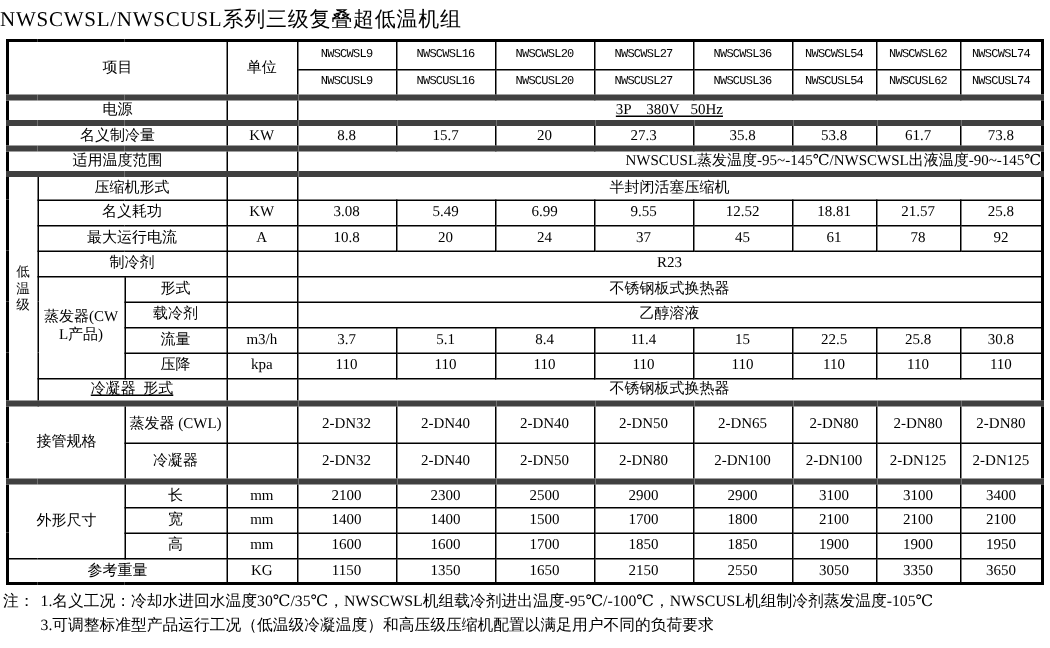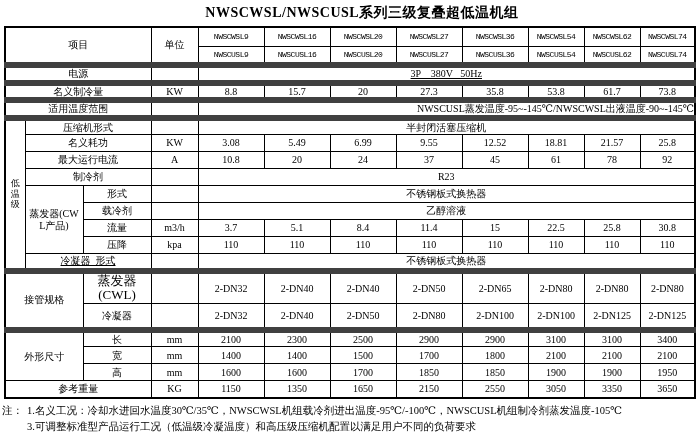--- a/index.html
+++ b/index.html
@@ -1,29 +1,29 @@
 <!DOCTYPE html>
 <html><head>
 <meta charset="utf-8">
 <style>
   html,body{margin:0;padding:0;background:#fff;}
   body{width:700px;height:432px;font-family:"Liberation Serif","DejaVu Serif",serif;color:#000;}
   .page{width:700px;height:432px;overflow:hidden;}
-  .title{font-size:14px;font-weight:bold;text-align:center;padding-top:4px;letter-spacing:.5px;margin-left:24px;}
+  .title{font-size:14px;font-weight:normal;text-align:left;padding-top:4px;letter-spacing:.5px;}
   table{border-collapse:collapse;table-layout:fixed;width:690px;margin:4px 0 0 4px;border:2px solid #000;}
   td{border:1px solid #000;font-size:10px;text-align:center;vertical-align:middle;padding:0;overflow:hidden;line-height:1.15;}
   tr{height:17px;}
   tr.hdr{height:19px;}
   tr.pipe{height:26px;}
-  tr.thick td{border-top:6px solid #404040;}
+  tr.thick td{border-top:4px solid #404040;}
   td.model{font-size:8px;font-family:"Liberation Mono","DejaVu Sans Mono",monospace;letter-spacing:-0.5px;margin-top:46px;}
   td.vert{font-size:9px;line-height:1.2;padding:0 1px;word-break:break-all;}
   td.grp{font-size:10px;}
   td.grpsmall{font-size:10px;word-break:break-all;padding:12px 2px;line-height:1.2;}
-  td.sublbl{font-size:13px;}
+  td.sublbl{font-size:10px;}
   td.pre{white-space:pre;text-decoration:underline;}
   td.leftval{text-align:right;padding-left:4px;}
   .notes{font-size:10.5px;line-height:16px;margin:4px 0 0 2px;display:flex;}
   .notes .prefix{flex:0 0 auto;}
   .notes .items{margin-left:4px;}
   .notes .item{white-space:nowrap;}
 </style>
 </head>
 <body>
 

